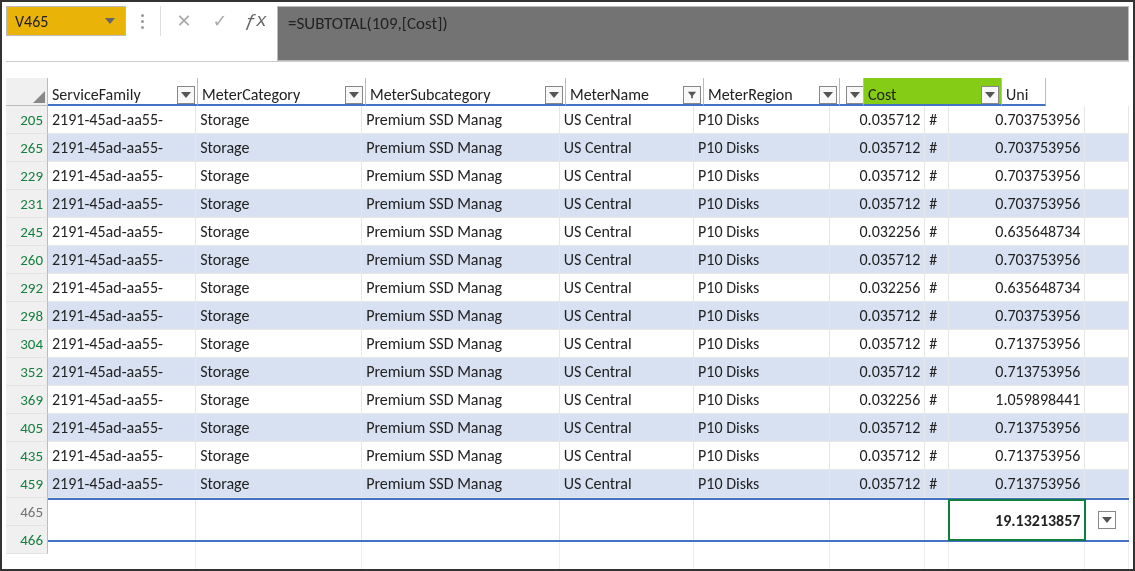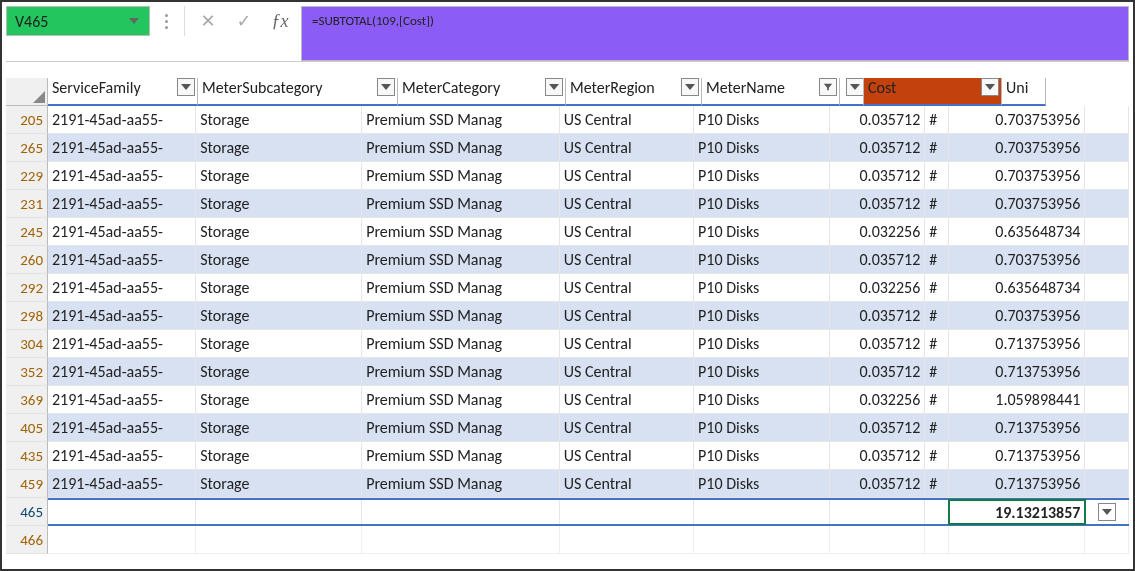--- a/index.html
+++ b/index.html
@@ -17,27 +17,27 @@
   
   .formula-bar {
     display: flex;
     align-items: stretch;
     height: 56px;
     border-bottom: 1px solid #ccc;
     margin-bottom: 16px;
     gap: 6px;
   }
   .name-box {
-    width: 144px;
+    width: 120px;
     border: 1px solid #bbb;
     display: flex;
     align-items: center;
     justify-content: space-between;
     padding: 4px 8px;
-    background: #22c55e;
+    background: #eab308;
     height: 30px;
     align-self: flex-start;
   }
   .name-box-text { flex:1; }
   .dropdown-btn {
     width: 14px;
     display:flex;align-items:center;justify-content:center;
     color:#666;
   }
   .divider-v {
@@ -60,28 +60,28 @@
     display:flex;align-items:center;justify-content:center;
     color:#999;
     align-self:flex-start;
     flex-direction:column;
     gap:3px;
   }
   .dots-btn span { width:3px;height:3px;background:#999;border-radius:50%; }
   .fx-btn {
     font-style: italic;
     color:#666;
-    font-family: Liberation Serif, serif;
+    font-family: Liberation Mono, monospace;
   }
   .formula-input {
     flex:1;
     border: 1px solid #bbb;
     padding: 6px 10px;
-    font-size: 13px;
-    background:#8b5cf6;
+    font-size: 17px;
+    background:#737373;
     display:flex;
     align-items:flex-start;
   }
   
   .sheet {
     display:flex;
   }
   .rownums {
     width: 42px;
     display:flex;
@@ -104,48 +104,48 @@
   .rownum {
     height: 28px;
     background:#f0f0f0;
     border-right:1px solid #bbb;
     border-bottom:1px solid #e3e3e3;
     display:flex;
     align-items:center;
     justify-content:flex-end;
     padding-right:4px;
     font-size:15px;
-    color:#a16207;
+    color:#15803d;
   }
   .rownum.sel {
-    color: #0c4a6e;
+    color: #737373;
   }
   .grid {
     flex:1;
     overflow:hidden;
   }
   .hdr-row {
     display:flex;
     height:28px;
   }
   .hdr-cell {
     border-right:1px solid #bbb;
     border-bottom:2px solid #4472C4;
     background:#fff;
     display:flex;
-    align-items:flex-start;
+    align-items:flex-end;
     justify-content:space-between;
     padding: 0 2px 0 4px;
     font-size:16px;
     white-space:nowrap;
     overflow:hidden;
     position:relative;
   }
   .hdr-cell.sel {
-    background: #c2410c;
+    background: #84cc16;
   }
   .filter-btn {
     width:18px;height:18px;
     border:1px solid #888;
     background:#f8f8f8;
     display:flex;align-items:center;justify-content:center;
     flex-shrink:0;
     margin-left:2px;
   }
   .filter-btn svg { width:10px;height:10px; }
@@ -160,21 +160,21 @@
     display:flex;
     align-items:center;
     padding:0 4px;
     font-size:16px;
     white-space:nowrap;
     overflow:hidden;
   }
   .cell.right { justify-content:flex-end; }
   .total-row {
     display:flex;
-    height:28px;
+    height:44px;
     border-top:2px solid #4472C4;
     border-bottom:2px solid #4472C4;
   }
   .total-row .cell { font-weight:bold; }
   .selected-cell {
     outline: 2px solid #107c41;
     outline-offset:-1px;
     position: relative;
   }
   .cell-expand-btn {
@@ -253,49 +253,49 @@
 
     <div class="hdr-row">
       <div class="hdr-cell cw-sf">
         <span>ServiceFamily</span>
         <span class="filter-btn">
             <svg viewBox="0 0 10 6">
               <path d="M0 0 L5 6 L10 0 Z" fill="#555"></path>
             </svg>
           </span>
       </div>
+      <div class="hdr-cell cw-mc">
+        <span>MeterCategory</span>
+        <span class="filter-btn">
+            <svg viewBox="0 0 10 6">
+              <path d="M0 0 L5 6 L10 0 Z" fill="#555"></path>
+            </svg>
+          </span>
+      </div>
       <div class="hdr-cell cw-msc">
         <span>MeterSubcategory</span>
         <span class="filter-btn">
             <svg viewBox="0 0 10 6">
               <path d="M0 0 L5 6 L10 0 Z" fill="#555"></path>
             </svg>
           </span>
       </div>
-      <div class="hdr-cell cw-mc">
-        <span>MeterCategory</span>
-        <span class="filter-btn">
-            <svg viewBox="0 0 10 6">
-              <path d="M0 0 L5 6 L10 0 Z" fill="#555"></path>
+      <div class="hdr-cell cw-mn">
+        <span>MeterName</span>
+        <span class="filter-btn">
+            <svg viewBox="0 0 12 10">
+              <path d="M1 1 L5 6 L5 9 L7 9 L7 6 L11 1 Z" fill="#555"></path>
             </svg>
           </span>
       </div>
       <div class="hdr-cell cw-mr">
         <span>MeterRegion</span>
         <span class="filter-btn">
             <svg viewBox="0 0 10 6">
               <path d="M0 0 L5 6 L10 0 Z" fill="#555"></path>
-            </svg>
-          </span>
-      </div>
-      <div class="hdr-cell cw-mn">
-        <span>MeterName</span>
-        <span class="filter-btn">
-            <svg viewBox="0 0 12 10">
-              <path d="M1 1 L5 6 L5 9 L7 9 L7 6 L11 1 Z" fill="#555"></path>
             </svg>
           </span>
       </div>
       <div class="hdr-cell cw-hash">
         <span></span>
         <span class="filter-btn">
             <svg viewBox="0 0 10 6">
               <path d="M0 0 L5 6 L10 0 Z" fill="#555"></path>
             </svg>
           </span>

